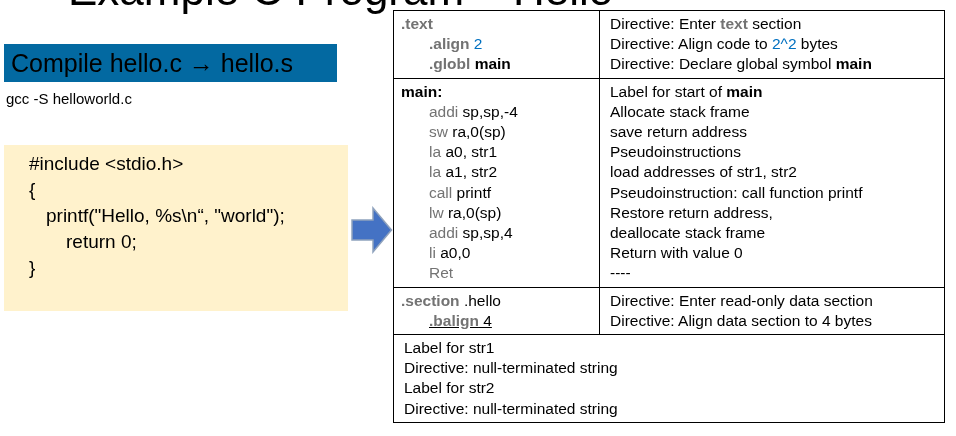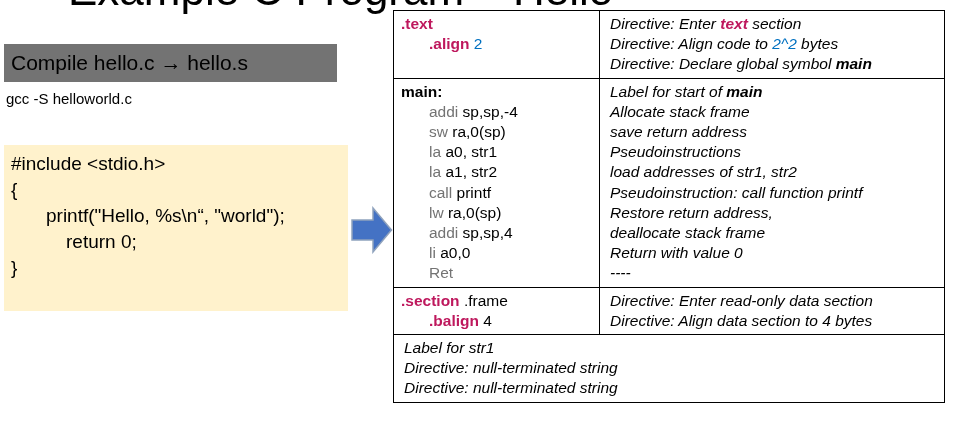--- a/index.html
+++ b/index.html
@@ -16,58 +16,58 @@
     position:absolute;left:68px;top:0;width:620px;height:15px;
     overflow:hidden;pointer-events:none;
   }
   .title-clip .big{
     display:block;font-size:44px;line-height:52px;margin-top:-36px;
     white-space:nowrap;color:#000;font-weight:400;
   }
   
   .green-box{
     position:absolute;left:4px;top:44px;width:326px;height:38px;
-    background:#737373;
-    font-size:21px;line-height:38px;padding-left:7px;
+    background:#0369a1;
+    font-size:25px;line-height:38px;padding-left:7px;
     white-space:nowrap;
   }
   .gcc-line{
     position:absolute;left:6px;top:90px;
     font-size:15px;
   }
   .yellow-box{
     position:absolute;left:4px;top:145px;width:344px;height:166px;
     background:#fff2cc;
     font-size:19px;line-height:26px;
     padding-top:6px;box-sizing:border-box;
   }
-  .yellow-box .code-line{white-space:pre;padding-left:7px;}
+  .yellow-box .code-line{white-space:pre;padding-left:25px;}
   
   .arrow-wrap{position:absolute;left:351px;top:206px;width:42px;height:48px;}
   
   .asm-table{
     position:absolute;left:393px;top:10px;width:552px;
     border:1.6px solid #000;
     box-sizing:border-box;
     font-size:15.5px;line-height:20.2px;
   }
   .t-row{display:flex;border-top:1.6px solid #000;}
   .t-row:first-child{border-top:none;}
   .cell-left{
     width:206px;box-sizing:border-box;
     border-right:1.6px solid #000;
     padding:3px 2px 3px 7px;
     white-space:pre;overflow:hidden;
   }
   .cell-right{
     flex:1;box-sizing:border-box;
     padding:3px 2px 3px 10px;
-    white-space:pre;overflow:hidden;font-style:italic;
+    white-space:pre;overflow:hidden;
   }
-  .tok-dir{color:#be185d;font-weight:bold;text-align:center;}
+  .tok-dir{color:#737373;font-weight:bold;text-align:center;}
   .tok-num{color:#0070c0;}
   .tok-op{color:#737373;}
   .tok-bold{font-weight:bold;}
 </style>
 </head>
 <body>
 
 <div class="title-clip">
   <span class="big">Example C Program – Hello</span>
 </div>
@@ -91,27 +91,27 @@
 </div>
 
 <div class="arrow-wrap">
   <svg width="42" height="48" viewBox="0 0 42 48">
     <polygon points="1,14 22,14 22,2 40.5,24 22,46 22,34 1,34" fill="#4472c4" stroke="#8fa2bd" stroke-width="1.5"></polygon>
   </svg>
 </div>
 
 <div class="asm-table">
     <div class="t-row">
-      <div class="cell-left"><div><span class="tok-dir">.text</span></div><div style="padding-left: 28px;"><span class="tok-dir">.align</span><span> </span><span class="tok-num">2</span></div></div>
+      <div class="cell-left"><div><span class="tok-dir">.text</span></div><div style="padding-left: 28px;"><span class="tok-dir">.align</span><span> </span><span class="tok-num">2</span></div><div style="padding-left: 28px;"><span class="tok-dir">.globl</span><span> </span><span class="tok-bold">main</span></div></div>
       <div class="cell-right"><div><span>Directive: Enter </span><span class="tok-dir">text</span><span> section</span></div><div><span>Directive: Align code to </span><span class="tok-num">2^2</span><span> bytes</span></div><div><span>Directive: Declare global symbol </span><span class="tok-bold">main</span></div></div>
     </div>
     <div class="t-row">
       <div class="cell-left"><div><span class="tok-bold">main:</span></div><div style="padding-left: 28px;"><span class="tok-op">addi</span><span> sp,sp,-4</span></div><div style="padding-left: 28px;"><span class="tok-op">sw</span><span> ra,0(sp)</span></div><div style="padding-left: 28px;"><span class="tok-op">la</span><span> a0, str1</span></div><div style="padding-left: 28px;"><span class="tok-op">la</span><span> a1, str2</span></div><div style="padding-left: 28px;"><span class="tok-op">call</span><span> printf</span></div><div style="padding-left: 28px;"><span class="tok-op">lw</span><span> ra,0(sp)</span></div><div style="padding-left: 28px;"><span class="tok-op">addi</span><span> sp,sp,4</span></div><div style="padding-left: 28px;"><span class="tok-op">li</span><span> a0,0</span></div><div style="padding-left: 28px;"><span class="tok-op">Ret</span></div></div>
       <div class="cell-right"><div><span>Label for start of </span><span class="tok-bold">main</span></div><div><span>Allocate stack frame</span></div><div><span>save return address</span></div><div><span>Pseudoinstructions</span></div><div><span>load addresses of str1, str2</span></div><div><span>Pseudoinstruction: call function printf</span></div><div><span>Restore return address,</span></div><div><span>deallocate stack frame</span></div><div><span>Return with value 0</span></div><div><span>----</span></div></div>
     </div>
     <div class="t-row">
-      <div class="cell-left"><div><span class="tok-dir">.section</span><span> .frame</span></div><div style="padding-left: 28px;"><span class="tok-dir">.balign</span><span> 4</span></div></div>
+      <div class="cell-left"><div><span class="tok-dir">.section</span><span> .hello</span></div><div style="padding-left: 28px; text-decoration: underline;"><span class="tok-dir">.balign</span><span> 4</span></div></div>
       <div class="cell-right"><div><span>Directive: Enter read-only data section</span></div><div><span>Directive: Align data section to 4 bytes</span></div></div>
     </div>
     <div class="t-row">
-      <div class="cell-right"><div><span>Label for str1</span></div><div><span>Directive: null-terminated string</span></div><div><span>Directive: null-terminated string</span></div></div>
+      <div class="cell-right"><div><span>Label for str1</span></div><div><span>Directive: null-terminated string</span></div><div><span>Label for str2</span></div><div><span>Directive: null-terminated string</span></div></div>
     </div>
   </div>
 
 </body></html>

